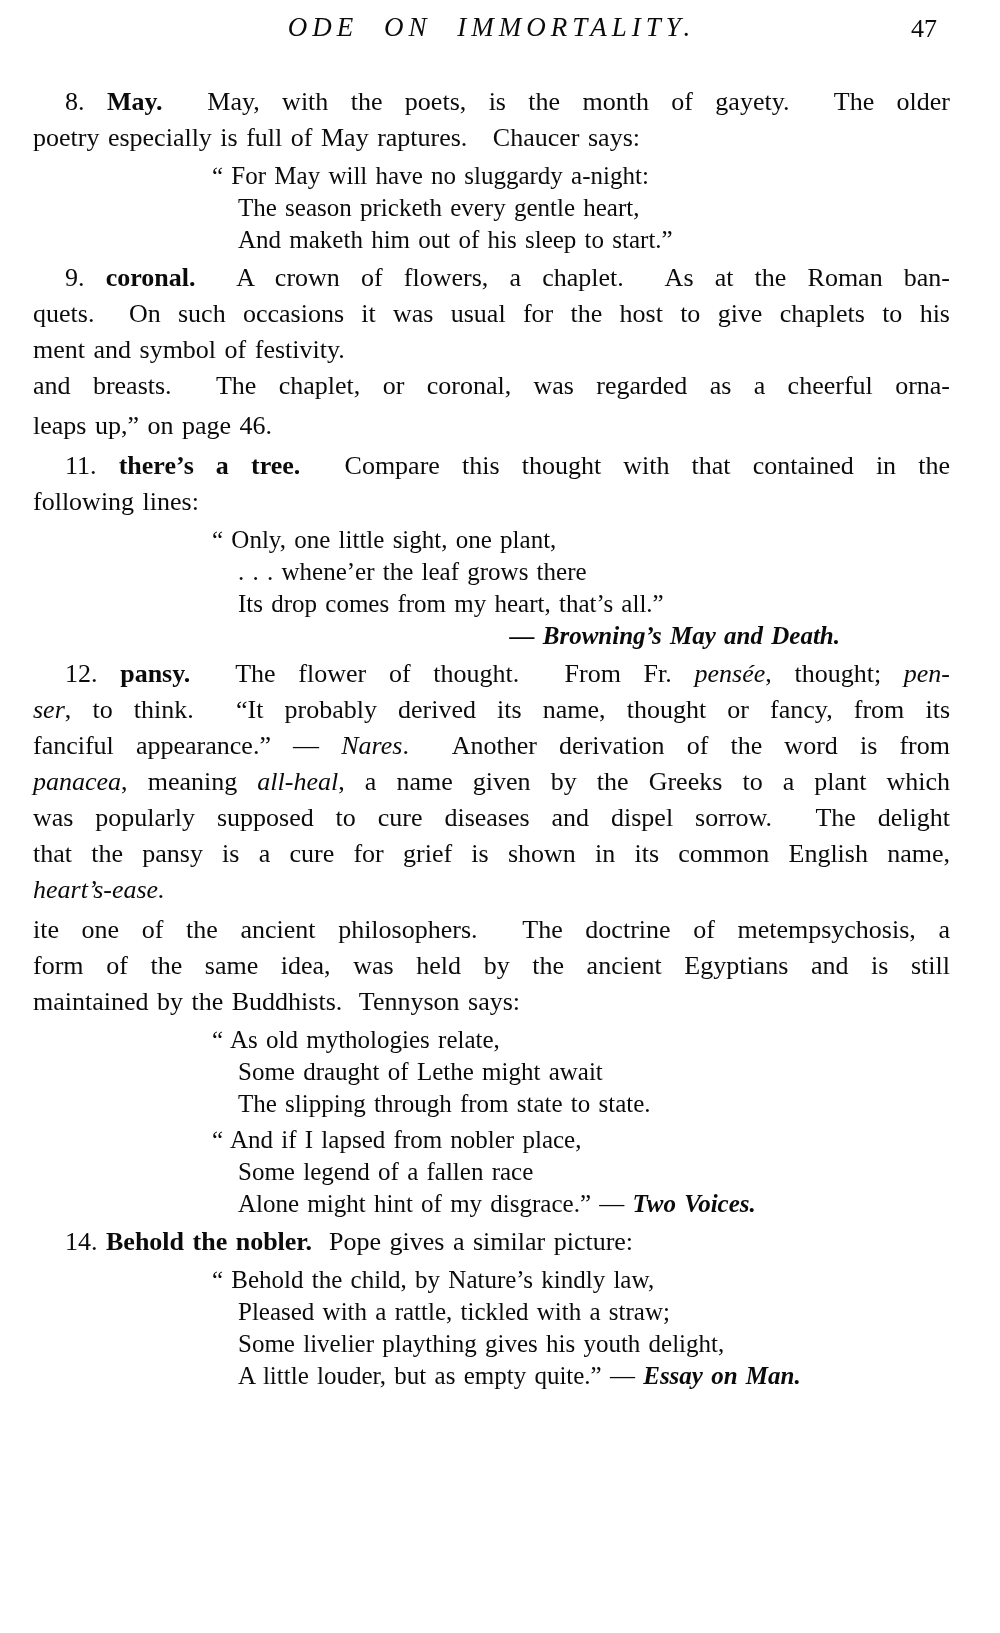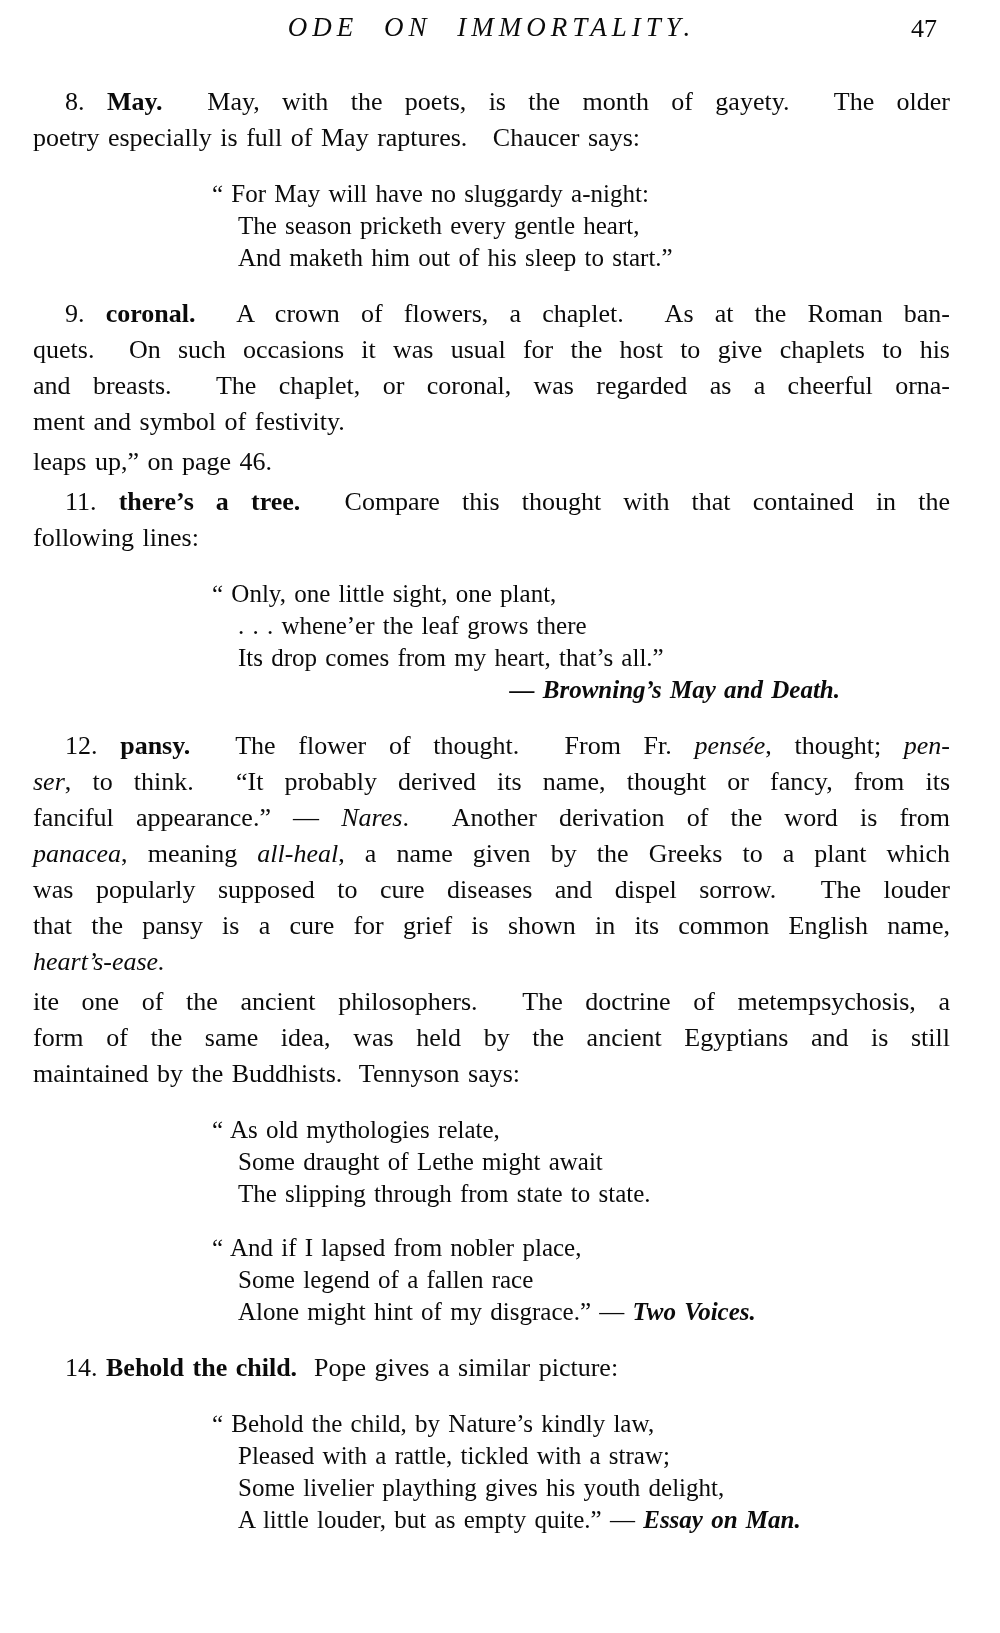--- a/index.html
+++ b/index.html
@@ -23,21 +23,21 @@
   }
   .pageno { position: absolute; right: 13px; top: 2px; font-size: 26px; }
 
   
   .para { font-size: 26px; line-height: 36px; margin: 0 0 4px 0; word-spacing: 2px; }
   .line { white-space: pre-wrap; }
   .para .just { text-align: justify; text-align-last: justify; text-justify: inter-word; }
   .para .ind { text-indent: 32px; }
 
   
-  .quote { font-size: 25px; line-height: 32px; margin: 22px 0; word-spacing: 2px; }
+  .quote { font-size: 25px; line-height: 32px; margin: 4px 0; word-spacing: 2px; }
   .quote .line { padding-left: 205px; }
   .quote .qfirst { padding-left: 179px; }
   .quote .attrib {
     text-align: right; padding-right: 110px;
     font-style: italic; font-weight: 700;
   }
 
   
   .st-r { }
   .st-b { font-weight: 700; }
@@ -58,62 +58,62 @@
         <div class="line"><span class="st-r">poetry especially is full of May raptures.   Chaucer says:</span></div>
       </div>
       <div class="quote">
         <div class="line qfirst"><span class="st-r">“ For May will have no sluggardy a-night:</span></div>
         <div class="line"><span class="st-r">The season pricketh every gentle heart,</span></div>
         <div class="line"><span class="st-r">And maketh him out of his sleep to start.”</span></div>
       </div>
       <div class="para">
         <div class="line just ind"><span class="st-r">9. </span><span class="st-b">coronal.</span><span class="st-r">  A crown of flowers, a chaplet.  As at the Roman ban-</span></div>
         <div class="line just"><span class="st-r">quets.  On such occasions it was usual for the host to give chaplets to his</span></div>
+        <div class="line"><span class="st-r">ment and symbol of festivity.</span></div>
         <div class="line just"><span class="st-r">and breasts.  The chaplet, or coronal, was regarded as a cheerful orna-</span></div>
-        <div class="line"><span class="st-r">ment and symbol of festivity.</span></div>
       </div>
       <div class="para">
         <div class="line"><span class="st-r">leaps up,” on page 46.</span></div>
       </div>
       <div class="para">
         <div class="line just ind"><span class="st-r">11. </span><span class="st-b">there’s a tree.</span><span class="st-r">  Compare this thought with that contained in the</span></div>
         <div class="line"><span class="st-r">following lines:</span></div>
       </div>
       <div class="quote">
         <div class="line qfirst"><span class="st-r">“ Only, one little sight, one plant,</span></div>
         <div class="line"><span class="st-r">. . . whene’er the leaf grows there</span></div>
         <div class="line"><span class="st-r">Its drop comes from my heart, that’s all.”</span></div>
         <div class="line attrib st-bi">— Browning’s May and Death.</div>
       </div>
       <div class="para">
         <div class="line just ind"><span class="st-r">12. </span><span class="st-b">pansy.</span><span class="st-r">  The flower of thought.  From Fr. </span><span class="st-i">pensée</span><span class="st-r">, thought; </span><span class="st-i">pen-</span></div>
         <div class="line just"><span class="st-i">ser</span><span class="st-r">, to think.  “It probably derived its name, thought or fancy, from its</span></div>
         <div class="line just"><span class="st-r">fanciful appearance.” — </span><span class="st-i">Nares</span><span class="st-r">.  Another derivation of the word is from</span></div>
         <div class="line just"><span class="st-i">panacea</span><span class="st-r">, meaning </span><span class="st-i">all-heal</span><span class="st-r">, a name given by the Greeks to a plant which</span></div>
-        <div class="line just"><span class="st-r">was popularly supposed to cure diseases and dispel sorrow.  The louder</span></div>
+        <div class="line just"><span class="st-r">was popularly supposed to cure diseases and dispel sorrow.  The delight</span></div>
         <div class="line just"><span class="st-r">that the pansy is a cure for grief is shown in its common English name,</span></div>
         <div class="line"><span class="st-i">heart’s-ease.</span></div>
       </div>
       <div class="para">
         <div class="line just"><span class="st-r">ite one of the ancient philosophers.  The doctrine of metempsychosis, a</span></div>
         <div class="line just"><span class="st-r">form of the same idea, was held by the ancient Egyptians and is still</span></div>
         <div class="line"><span class="st-r">maintained by the Buddhists.  Tennyson says:</span></div>
       </div>
       <div class="quote">
         <div class="line qfirst"><span class="st-r">“ As old mythologies relate,</span></div>
         <div class="line"><span class="st-r">Some draught of Lethe might await</span></div>
         <div class="line"><span class="st-r">The slipping through from state to state.</span></div>
       </div>
       <div class="quote">
         <div class="line qfirst"><span class="st-r">“ And if I lapsed from nobler place,</span></div>
         <div class="line"><span class="st-r">Some legend of a fallen race</span></div>
         <div class="line"><span class="st-r">Alone might hint of my disgrace.” — </span><span class="st-bi">Two Voices.</span></div>
       </div>
       <div class="para">
-        <div class="line ind"><span class="st-r">14. </span><span class="st-b">Behold the child.</span><span class="st-r">  Pope gives a similar picture:</span></div>
+        <div class="line ind"><span class="st-r">14. </span><span class="st-b">Behold the nobler.</span><span class="st-r">  Pope gives a similar picture:</span></div>
       </div>
       <div class="quote">
         <div class="line qfirst"><span class="st-r">“ Behold the child, by Nature’s kindly law,</span></div>
         <div class="line"><span class="st-r">Pleased with a rattle, tickled with a straw;</span></div>
         <div class="line"><span class="st-r">Some livelier plaything gives his youth delight,</span></div>
         <div class="line"><span class="st-r">A little louder, but as empty quite.” — </span><span class="st-bi">Essay on Man.</span></div>
       </div>
     </div>
 </div>
 

